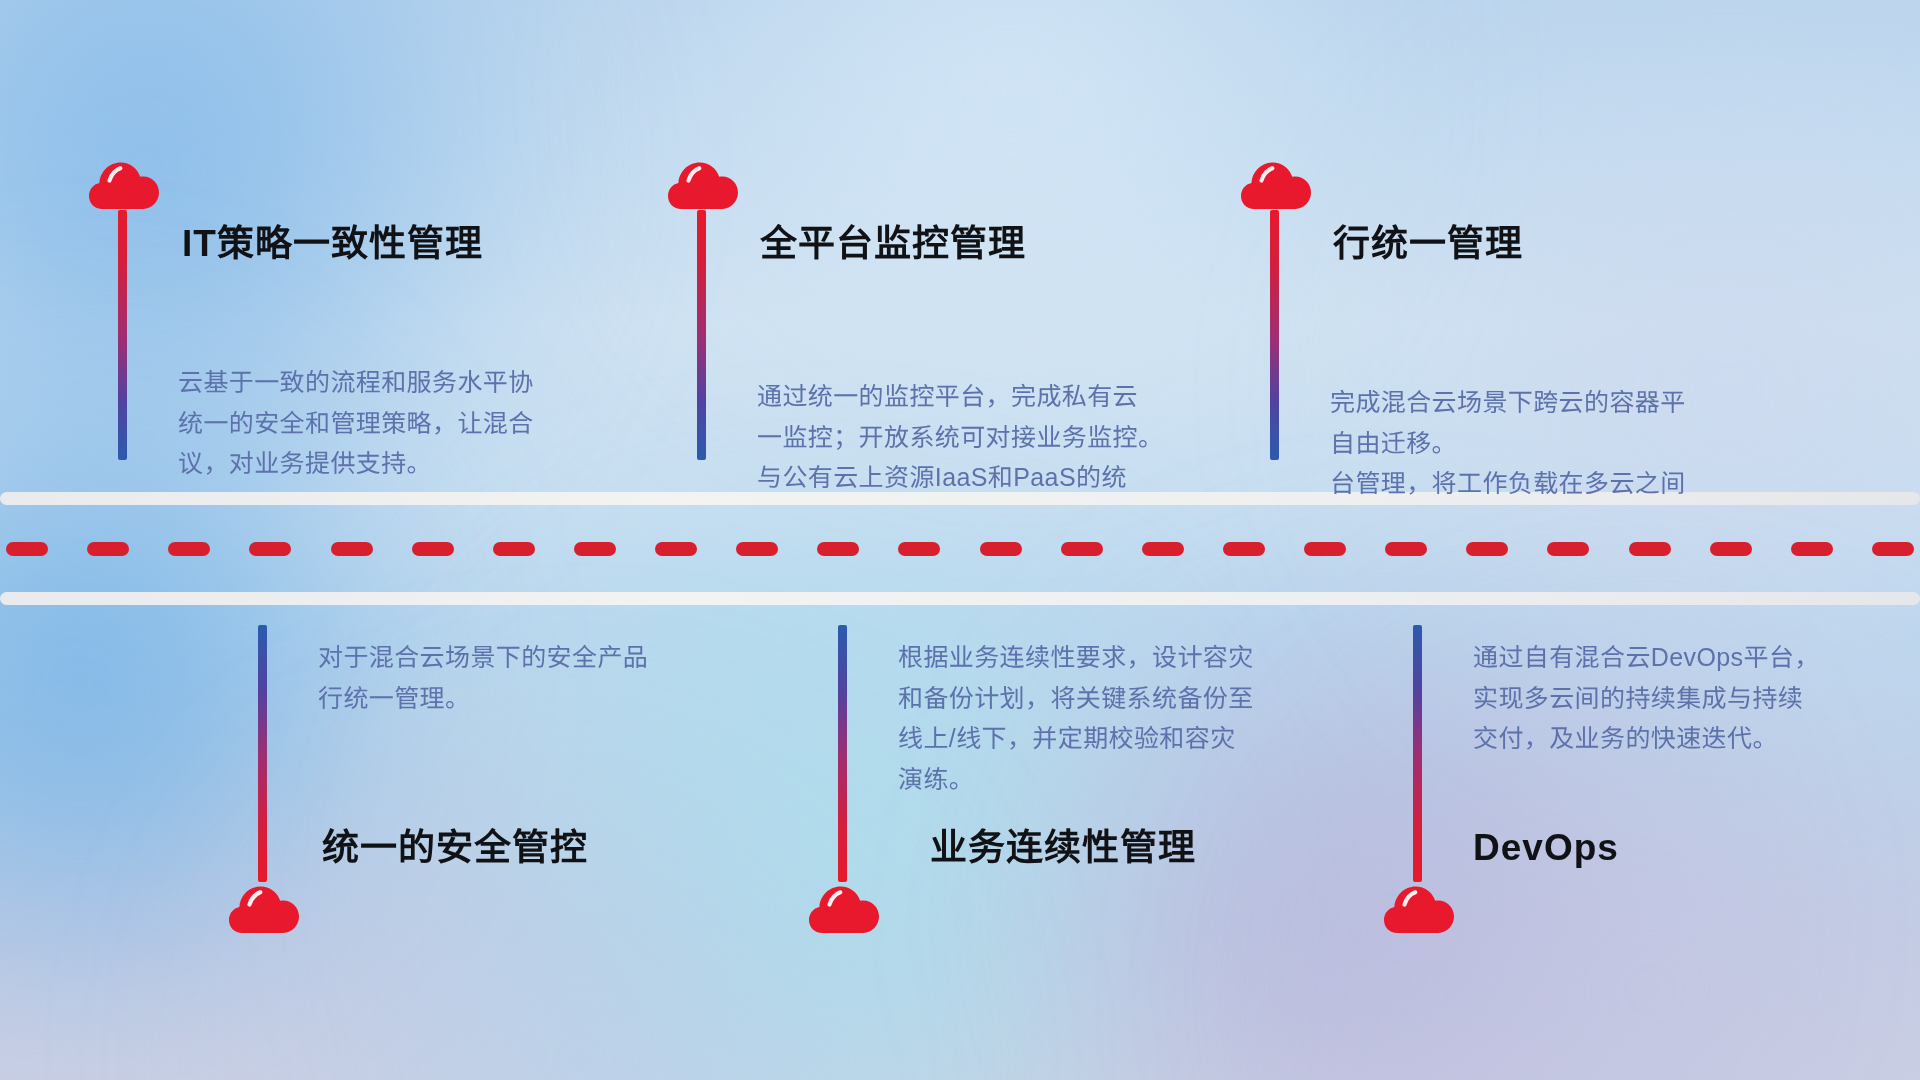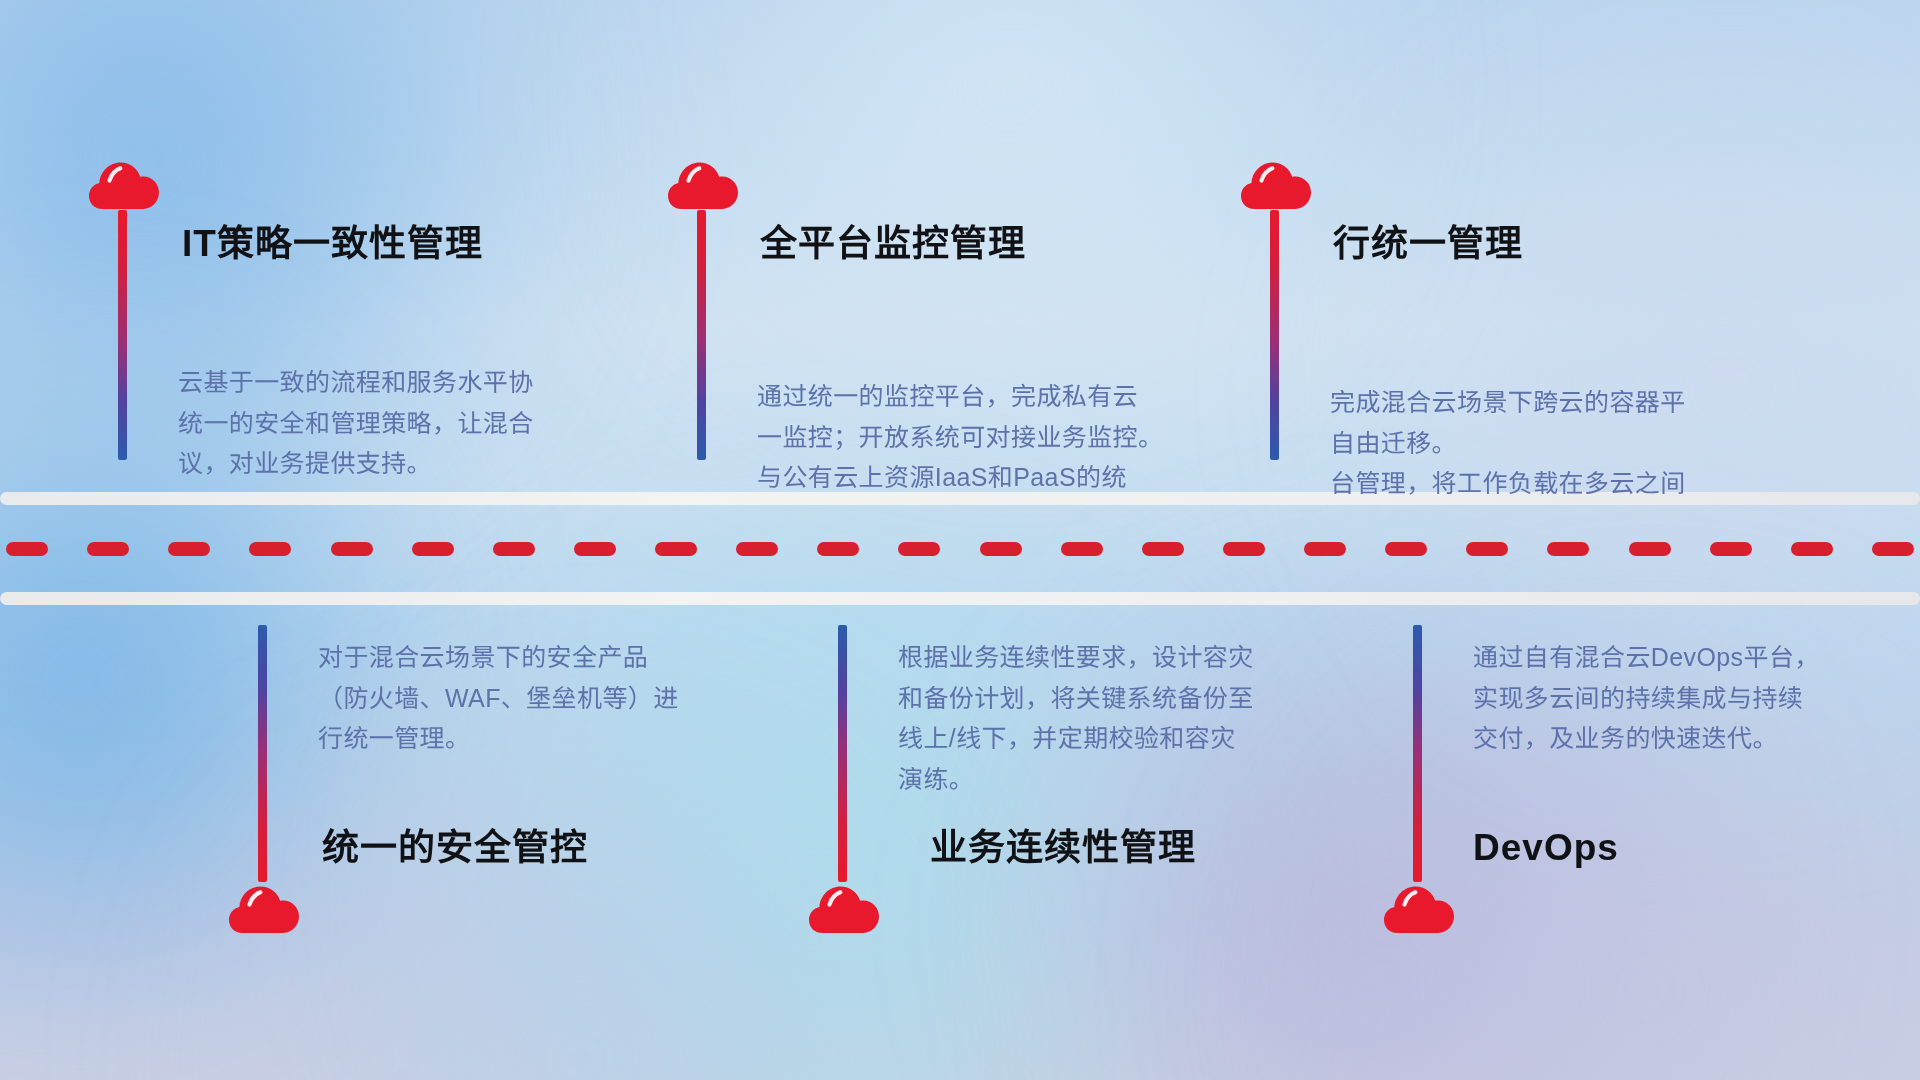--- a/index.html
+++ b/index.html
@@ -235,21 +235,20 @@
     <div class="item">
       <div class="marker" style="left:228px; top:625px;">
         <div class="stem stem-up" style="height:257px;"></div>
         <svg class="cloud-icon" viewBox="0 0 72 52">
           <path d="M14.5,51 C6.2,51 1,45.3 1,38.1 C1,31.6 5.4,26.3 11.4,25.1 C12.1,13.6 21.3,4.6 32.6,4.6 C41.7,4.6 49.5,10.5 52.2,18.8 C53.2,18.6 54.2,18.5 55.3,18.5 C64.0,18.5 71,25.7 71,34.6 C71,43.5 64.0,51 55.3,51 Z" fill="#e8192c"></path>
           <path d="M21.5,22.5 C23.4,16.4 27.6,12.0 32.3,10.3" stroke="#ffffff" stroke-width="4.2" stroke-linecap="round" fill="none" opacity="0.92"></path>
         </svg>
       </div>
       <div class="card-body" style="left:318px; top:637px;">
         <span class="line">对于混合云场景下的安全产品</span>
-        <span class="line">（防火墙、WAF、堡垒机等）进</span>
         <span class="line">行统一管理。</span>
       </div>
       <div class="card-title" style="left:322px; top:826px;">统一的安全管控</div>
     </div>
 
     <div class="item">
       <div class="marker" style="left:808px; top:625px;">
         <div class="stem stem-up" style="height:257px;"></div>
         <svg class="cloud-icon" viewBox="0 0 72 52">
           <path d="M14.5,51 C6.2,51 1,45.3 1,38.1 C1,31.6 5.4,26.3 11.4,25.1 C12.1,13.6 21.3,4.6 32.6,4.6 C41.7,4.6 49.5,10.5 52.2,18.8 C53.2,18.6 54.2,18.5 55.3,18.5 C64.0,18.5 71,25.7 71,34.6 C71,43.5 64.0,51 55.3,51 Z" fill="#e8192c"></path>

